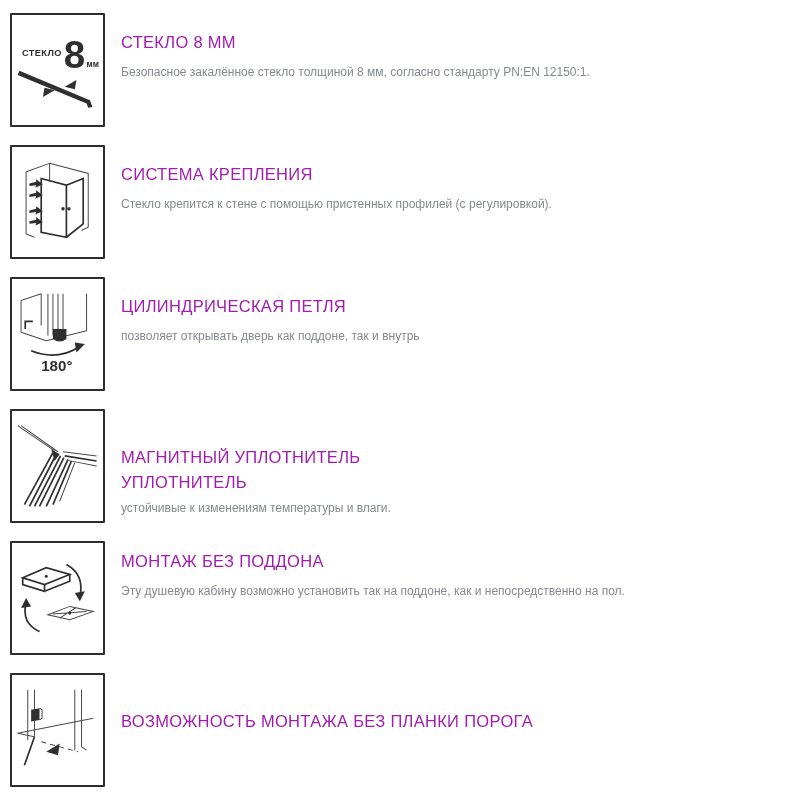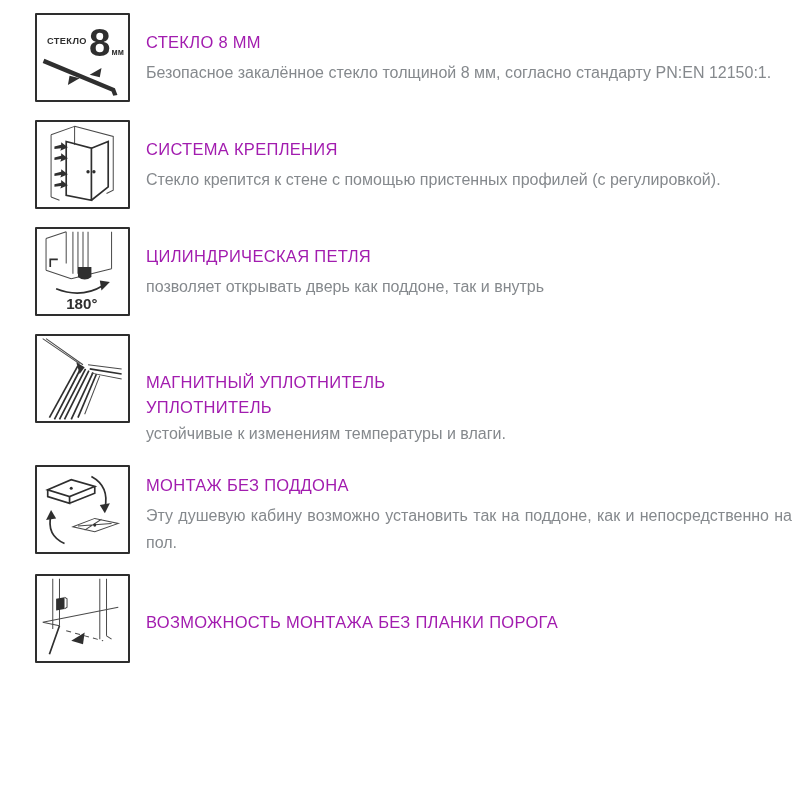--- a/index.html
+++ b/index.html
@@ -14,47 +14,46 @@
     padding: 13px 8px 0 10px;
   }
   .row {
     display: flex;
     align-items: flex-start;
     margin-bottom: 18px;
   }
   .icon-box {
     flex: 0 0 95px;
     width: 95px;
-    height: 89px;
+    height: 114px;
     border: 2.5px solid #2e2e2e;
     border-radius: 1px;
     background: #ffffff;
     display: flex;
     align-items: center;
     justify-content: center;
-    margin-left: 25px;
   }
   .icon-box svg { display: block; }
   .content {
     margin-left: 16px;
     flex: 1 1 auto;
     max-width: 672px;
   }
   .pt-lg { padding-top: 17px; }
   .pt-md { padding-top: 8px; }
   .pt-xs { padding-top: 0px; margin-top: 36px; }
   .title {
     font-size: 16.5px;
     color: #a21caf;
     letter-spacing: 0.3px;
     line-height: 25px;
     margin-bottom: 4px;
   }
   .desc {
-    font-size: 16px;
+    font-size: 12px;
     color: #85898d;
     line-height: 27px;
   }
   .desc.justify { text-align: justify; }
   .stack .title { margin-bottom: 0; }
   .stack .desc { margin-bottom: 0; }
   .ic { stroke: #2f2f2f; fill: none; stroke-width: 2; }
   .ic-thin { stroke: #4a4a4a; fill: none; stroke-width: 1.2; }
   .ic-fill { fill: #2f2f2f; stroke: none; }
   .ic-txt { fill: #2f2f2f; font-family: "Liberation Sans", sans-serif; font-weight: bold; }

